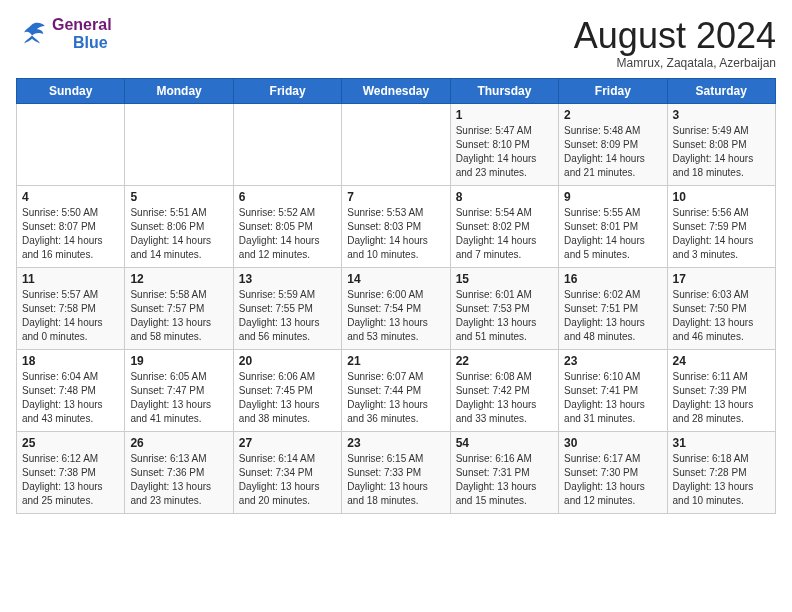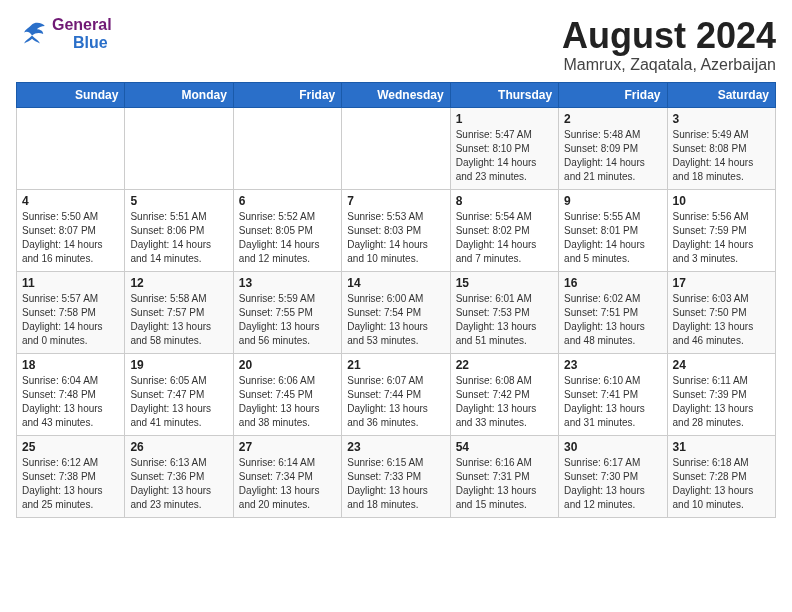--- a/index.html
+++ b/index.html
@@ -23,37 +23,37 @@
     }
     .logo-bird {
       width: 32px;
       height: 32px;
     }
     .title-block {
       text-align: right;
     }
     .main-title {
       font-size: 36px;
-      font-weight: bold;
+      font-weight: normal;
       color: #222;
       line-height: 1.1;
     }
     .subtitle {
-      font-size: 16px;
+      font-size: 12px;
       color: #444;
     }
     .calendar {
       width: 100%;
       border-collapse: collapse;
       font-size: 11px;
     }
     .calendar th {
       background: #2a6fc9;
       color: #fff;
-      text-align: right;
+      text-align: center;
       padding: 5px 6px;
       font-size: 12px;
       font-weight: bold;
       border: 1px solid #1a5aaa;
     }
     .calendar td {
       vertical-align: top;
       padding: 4px 5px;
       border: 1px solid #ccc;
       width: calc(100% / 7);

